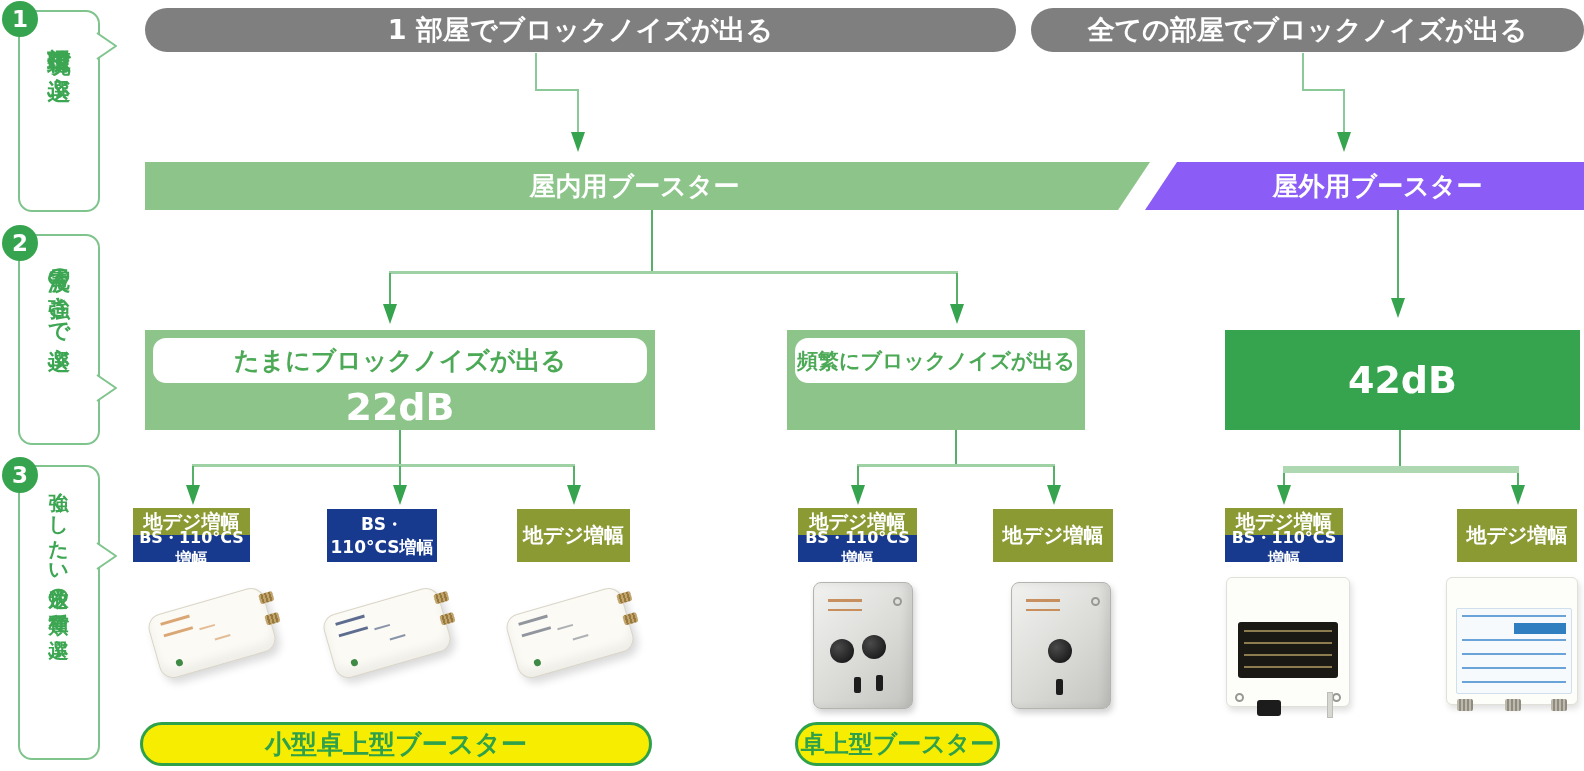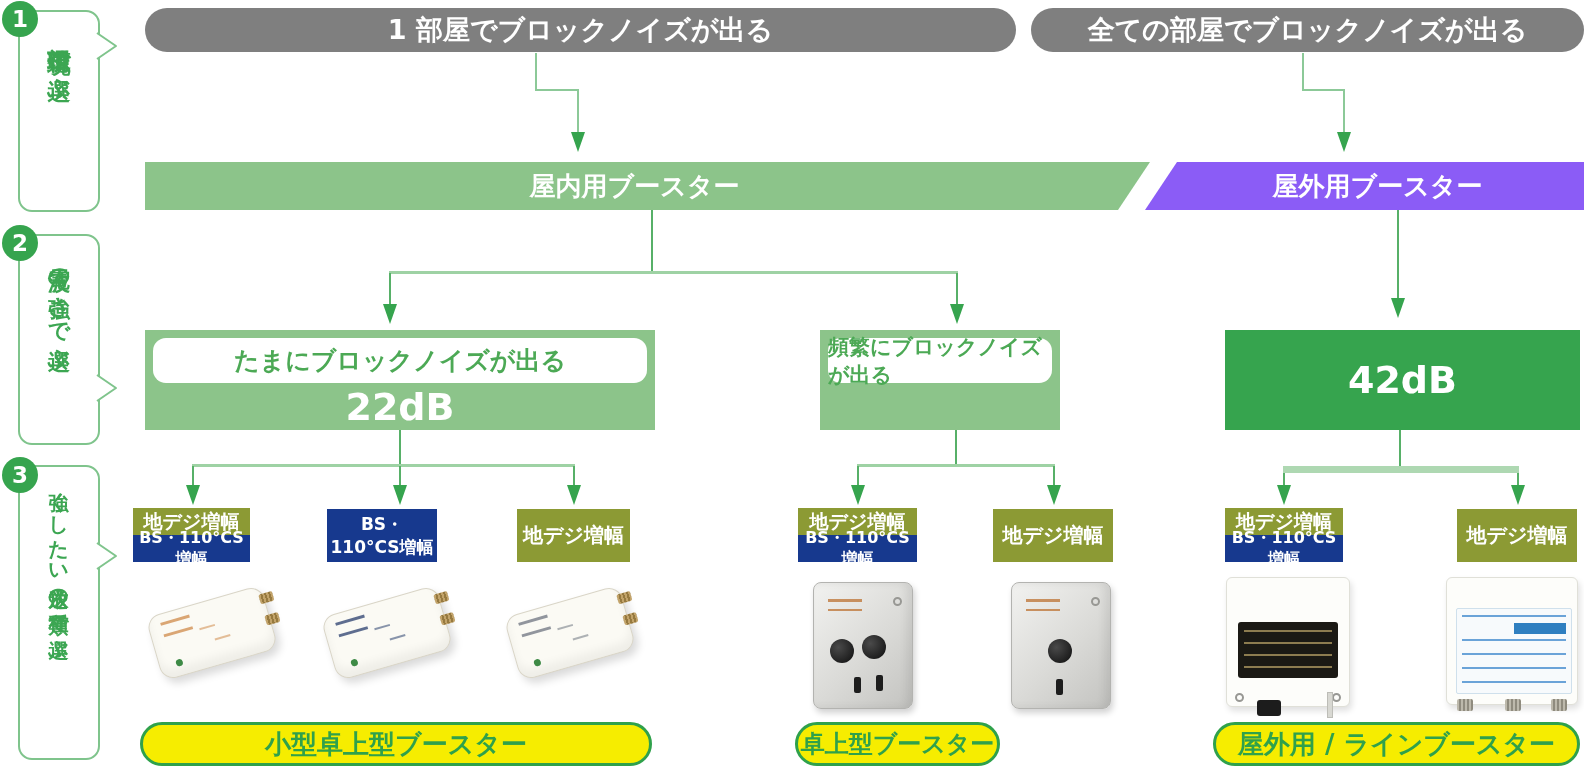--- a/index.html
+++ b/index.html
@@ -128,21 +128,21 @@
   <div class="cond-bar" style="left:145px;width:871px;">1 部屋でブロックノイズが出る</div>
   <div class="cond-bar" style="left:1031px;width:553px;">全ての部屋でブロックノイズが出る</div>
 
   <div class="cat-bar cat-indoor" style="left:145px;width:1005px;">屋内用ブースター</div>
   <div class="cat-bar cat-outdoor" style="left:1145px;width:439px;">屋外用ブースター</div>
 
   <div class="gain-box" style="left:145px;width:510px;">
     <div class="gain-cond" style="font-size:25px;">たまにブロックノイズが出る</div>
     <div class="gain-val">22dB</div>
   </div>
-  <div class="gain-box" style="left:820px;width:240px;">
+  <div class="gain-box" style="left:787px;width:298px;">
     <div class="gain-cond" style="font-size:21px;">頻繁にブロックノイズが出る</div>
   </div>
   <div class="gain-box dark" style="left:1225px;width:355px;">
     <div class="gain-val-only">42dB</div>
   </div>
 
   <div>
 
     <div class="vline lt" style="left:535px;top:53px;height:38px;"></div>
     <div class="hline thin" style="left:535px;top:89px;width:44px;"></div>
@@ -268,15 +268,14 @@
       <div class="sline" style="top:58px;"></div>
       <div class="sline" style="top:72px;"></div>
     </div>
     <div class="gnub" style="left:10px;"></div>
     <div class="gnub" style="left:58px;"></div>
     <div class="gnub" style="right:10px;"></div>
   </div>
 
   <div class="ylabel" style="left:140px;width:512px;">小型卓上型ブースター</div>
   <div class="ylabel" style="left:795px;width:205px;font-size:24px;">卓上型ブースター</div>
-  <div class="ylabel" style="left:1213px;width:367px;">屋外用 / ラインブースター</div>
 
 </div>
 
 </body></html>

